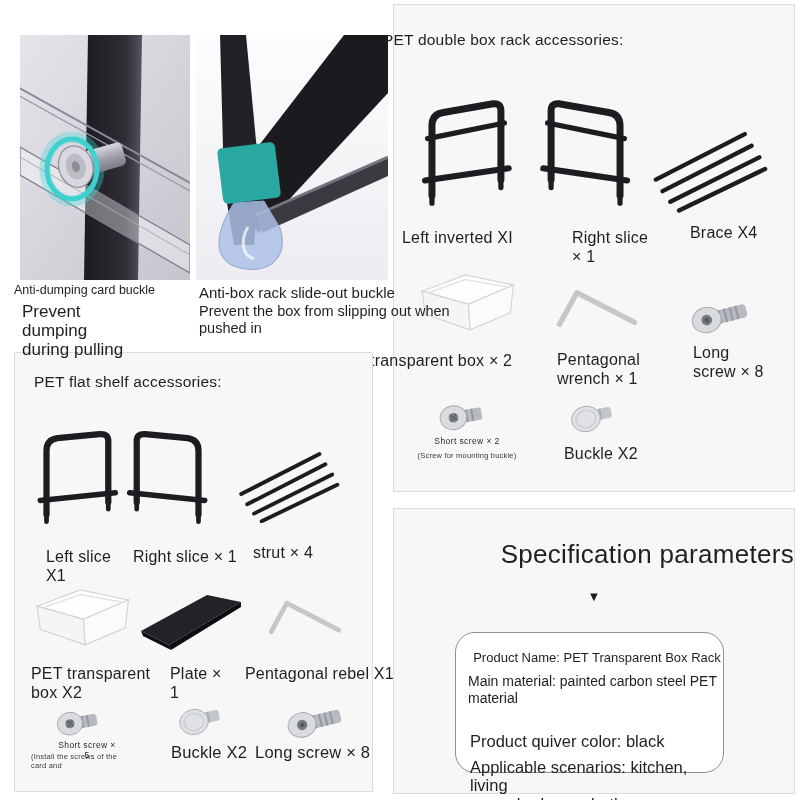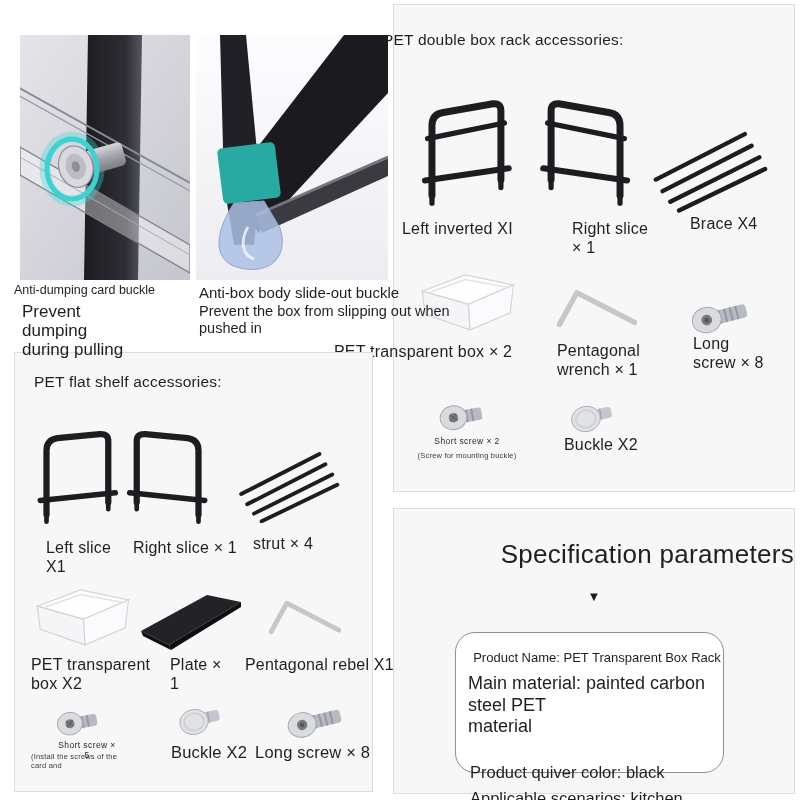--- a/index.html
+++ b/index.html
@@ -3,33 +3,33 @@
 <meta charset="utf-8">
 <style>
   html,body{margin:0;padding:0;background:#ffffff;}
   .canvas{position:relative;width:800px;height:800px;background:#ffffff;overflow:hidden;
           font-family:"Liberation Sans","DejaVu Sans",sans-serif;color:#1f1f23;}
   .abs{position:absolute;}
   .panel{position:absolute;background:#f7f7f8;border:1px solid #dcdcde;box-sizing:border-box;}
   .pre{white-space:pre-line;}
   .nowrap{white-space:nowrap;text-align:right;}
   .lbl{line-height:1.16;letter-spacing:0.2px;}
-  .f16{font-size:16px;}
+  .f16{font-size:16px;margin-top:9px;}
   .f165{font-size:16.5px;}
   .tiny{font-size:8.5px;letter-spacing:0.4px;color:#2a2a2e;}
   .tiny2{font-size:7.5px;letter-spacing:0.2px;color:#3a3a3e;line-height:1.25;}
   .ptitle{font-size:15.5px;letter-spacing:0.2px;}
   .cap-sm{font-size:12.5px;}
   .z5{z-index:5;}
   .spec-title{left:0;top:30px;width:100%;text-align:right;font-size:26px;letter-spacing:0.3px;}
   .spec-arrow{left:0;top:80px;width:100%;text-align:center;font-size:13px;color:#1b1b1f;}
   .spec-box{left:61px;top:123px;width:269px;height:141px;background:#ffffff;border:1px solid #8f8f94;
             border-radius:20px;box-sizing:border-box;padding-top:17px;}
   .s0{font-size:13px;margin-left:15px;text-align:center;}
-  .s1{font-size:18px;margin:8px 0 0 12px;line-height:1.2;}
+  .s1{font-size:14px;margin:8px 0 0 12px;line-height:1.2;}
   .s2{font-size:16.5px;margin:25px 0 0 14px;}
   .s3{font-size:16.5px;margin:7px 0 0 14px;line-height:1.12;}
 </style>
 </head>
 <body>
 
 <svg width="0" height="0" style="position:absolute">
   <defs>
     <g id="sym-frame2">
       <path d="M16,118 L16,38 Q16,25 29,23 L86,13 Q95,12 95,21 L95,100" fill="none" stroke="#1d1d21" stroke-width="8" stroke-linecap="round"></path>
@@ -139,21 +139,21 @@
     <path d="M60,180 L192,122" stroke="#75757e" stroke-width="3" fill="none"></path>
     <path d="M38,168 C18,198 16,227 44,233 C75,240 93,221 84,193 L68,166 Z" fill="rgba(172,192,229,0.85)" stroke="#93a6d2" stroke-width="1"></path>
     <path d="M52,192 C44,206 46,220 58,224" stroke="rgba(255,255,255,0.7)" stroke-width="3" fill="none"></path>
     <rect x="24" y="110" width="58" height="56" rx="5" transform="rotate(-7 53 138)" fill="#2aa9a2"></rect>
   </svg>
 
   <div class="abs cap-sm z5" style="left:14px;top:283px">Anti-dumping card buckle</div>
   <div class="abs pre z5" style="left:22px;top:302px;font-size:17px;line-height:1.13">Prevent
 dumping
 during pulling</div>
-  <div class="abs nowrap z5" style="left:199px;top:284px;font-size:15px">Anti-box body slide-out buckle</div>
+  <div class="abs nowrap z5" style="left:199px;top:284px;font-size:15px">Anti-box rack slide-out buckle</div>
   <div class="abs pre z5" style="left:199px;top:303px;font-size:14.5px;line-height:1.16">Prevent the box from slipping out when
 pushed in</div>
 
   <div class="panel" style="left:393px;top:4px;width:402px;height:488px">
     <div class="abs ptitle nowrap" style="left:-11px;top:26px">PET double box rack accessories:</div>
 
     <svg class="abs" style="left:24px;top:83px" width="96" height="124" viewBox="0 0 110 132">
         <use href="#sym-frame2"></use>
       </svg>
     <svg class="abs" style="left:144px;top:83px" width="96" height="124" viewBox="0 0 110 132">

